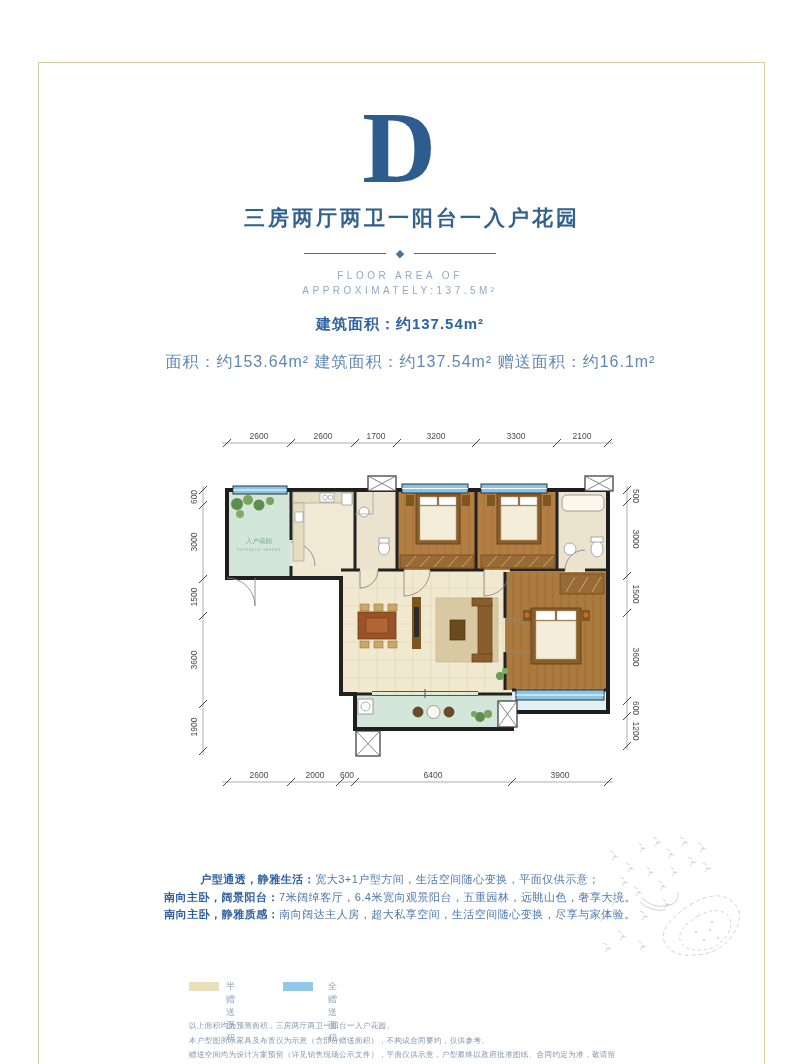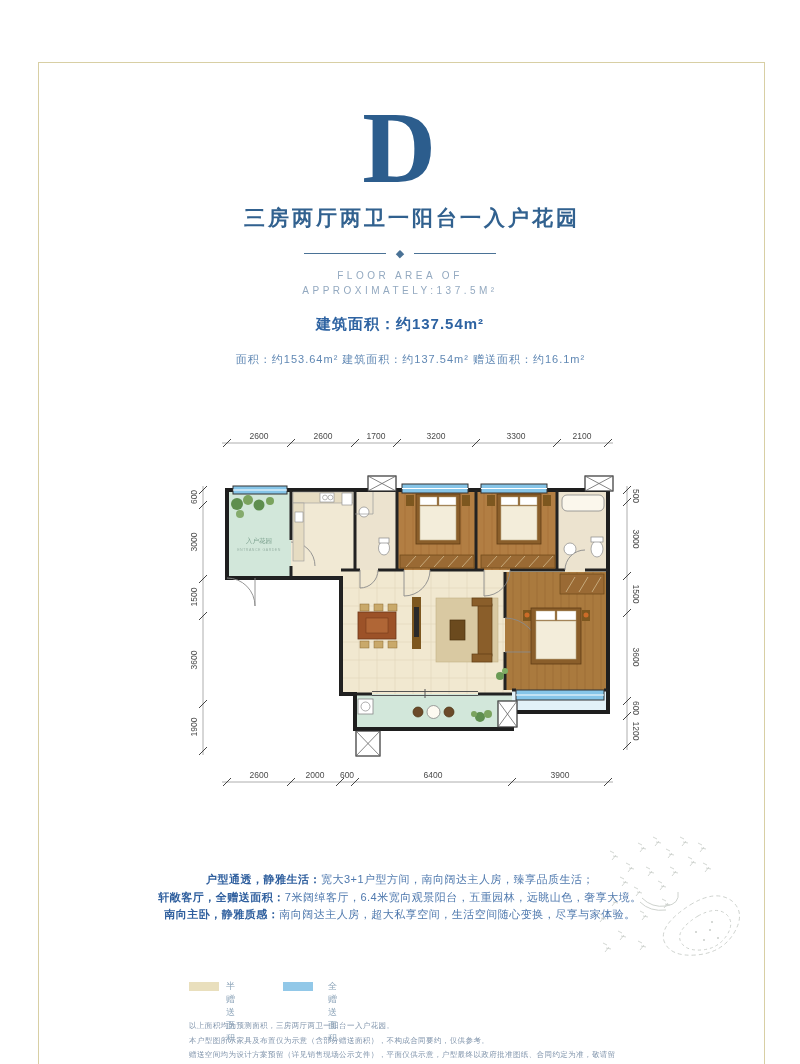--- a/index.html
+++ b/index.html
@@ -9,21 +9,21 @@
          border:1px solid #d8cfa4;}
   .center{position:absolute;left:0;right:0;text-align:center;}
   .letter{top:96px;font-family:"Liberation Serif","DejaVu Serif",serif;
           font-size:102px;line-height:104px;font-weight:700;color:#2c5d8d;letter-spacing:2px;}
   .subtitle{top:204px;font-size:21px;font-weight:700;color:#31618f;letter-spacing:3px;margin-left:24px;}
   .divider{top:246px;height:14px;display:flex;align-items:center;justify-content:center;gap:10px;color:#4a7296;}
   .divider .rule{display:inline-block;width:82px;height:1px;background:#4a7296;}
   .divider .orn{font-size:11px;line-height:11px;}
   .encaps{top:268px;font-size:10px;letter-spacing:3.5px;color:#93a9c0;line-height:15px;}
   .area-title{top:315px;font-size:15px;font-weight:700;color:#2e63a2;letter-spacing:1px;}
-  .area-detail{top:352px;font-size:11px;color:#6088b4;letter-spacing:1px;padding-left:21px;}
+  .area-detail{top:352px;font-size:16px;color:#6088b4;letter-spacing:1px;padding-left:21px;}
   .planwrap{position:absolute;left:170px;top:420px;width:480px;height:380px;}
   .desc{position:absolute;left:0;right:0;top:871px;text-align:center;font-size:11px;
         line-height:17.5px;color:#4f79ae;letter-spacing:0.5px;}
   .desc .lead{font-weight:700;color:#2f5f9e;}
   .legend{position:absolute;left:189px;top:980px;height:14px;}
   .legend .sw{position:absolute;top:2px;width:30px;height:9px;display:inline-block;}
   .legend .lb{position:absolute;top:0;font-size:9px;color:#8ba3b8;letter-spacing:1px;}
   .sw1{left:0;}  .lb1{left:37px;}
   .sw2{left:94px;width:35px;} .lb2{left:139px;text-align:center;}
   .disclaimer{position:absolute;left:189px;top:1019px;width:430px;font-size:7.5px;
@@ -282,24 +282,24 @@
       <text x="633" y="594" transform="rotate(90 633 594)">1500</text>
       <text x="633" y="657" transform="rotate(90 633 657)">3600</text>
       <text x="633" y="708" transform="rotate(90 633 708)">600</text>
       <text x="633" y="731" transform="rotate(90 633 731)">1200</text>
     </g>
   </svg>
   </div>
 
   <div class="desc">
     <div>
-      <span class="lead">户型通透，静雅生活：</span><span>宽大3+1户型方间，南向阔达主人房，臻享品质生活；</span>
+      <span class="lead">户型通透，静雅生活：</span><span>宽大3+1户型方间，生活空间随心变换，平面仅供示意；</span>
     </div>
     <div>
-      <span class="lead">轩敞客厅，全赠送面积：</span><span>7米阔绰客厅，6.4米宽向观景阳台，五重园林，远眺山色，奢享大境。</span>
+      <span class="lead">南向主卧，阔景阳台：</span><span>7米阔绰客厅，6.4米宽向观景阳台，五重园林，远眺山色，奢享大境。</span>
     </div>
     <div>
       <span class="lead">南向主卧，静雅质感：</span><span>南向阔达主人房，超大私享空间，生活空间随心变换，尽享与家体验。</span>
     </div>
   </div>
 
   <div class="legend">
     <span class="sw sw1" style="background: rgb(233, 223, 189);"></span>
     <span class="lb lb1">半赠送面积</span>
     <span class="sw sw2" style="background: rgb(146, 200, 232);"></span>

